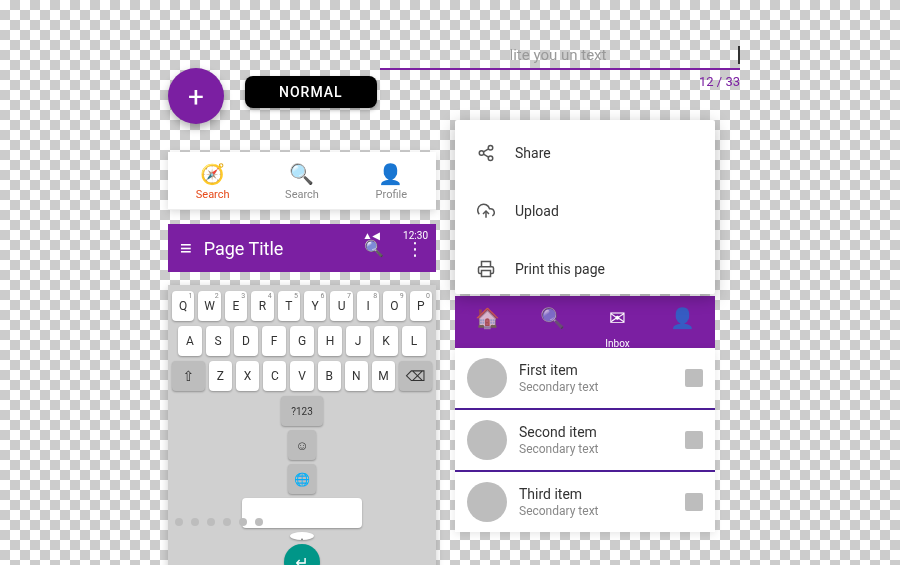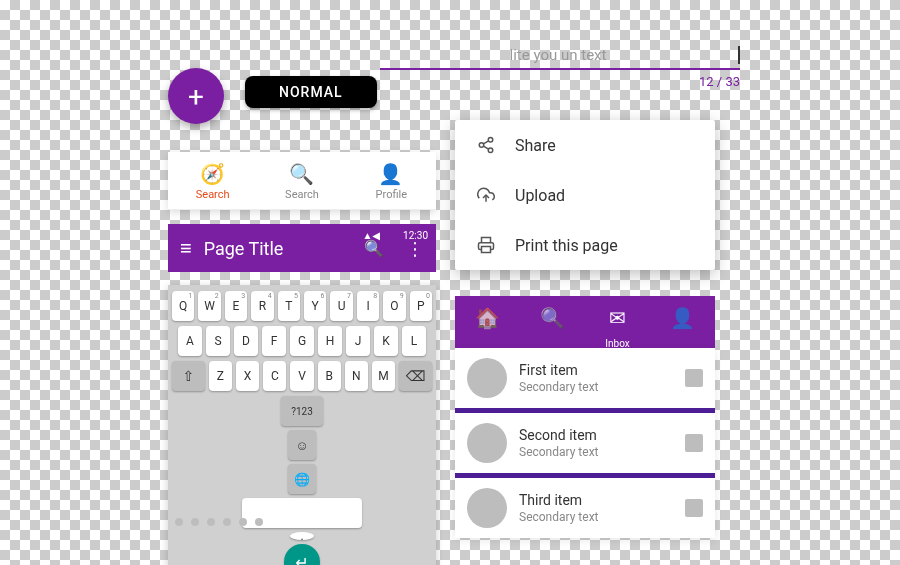--- a/index.html
+++ b/index.html
@@ -76,23 +76,24 @@
       background: white;
       box-shadow: 0 4px 16px rgba(0,0,0,0.25);
       border-radius: 2px;
       z-index: 10;
     }
     .context-menu-item {
       display: flex;
       align-items: center;
       padding: 14px 20px;
       cursor: pointer;
-      font-size: 16px;
+      font-size: 14px;
       color: #333;
       gap: 18px;
+      margin-top: 8px;
     }
     .menu-icon {
       width: 22px;
       height: 22px;
       display: flex;
       align-items: center;
       justify-content: center;
       color: #555;
       font-size: 16px;
     }
@@ -232,21 +233,21 @@
       top: 348px;
       left: 455px;
       width: 260px;
       background: white;
       box-shadow: 0 2px 8px rgba(0,0,0,0.1);
     }
     .list-item {
       display: flex;
       align-items: center;
       padding: 10px 12px;
-      border-bottom: 5px solid #4c1d95;
+      border-bottom: 2px solid #4c1d95;
       gap: 12px;
       cursor: pointer;
     }
     .list-item:last-child { border-bottom: none; }
     .list-avatar {
       width: 40px;
       height: 40px;
       border-radius: 50%;
       background: #BDBDBD;
       flex-shrink: 0;

